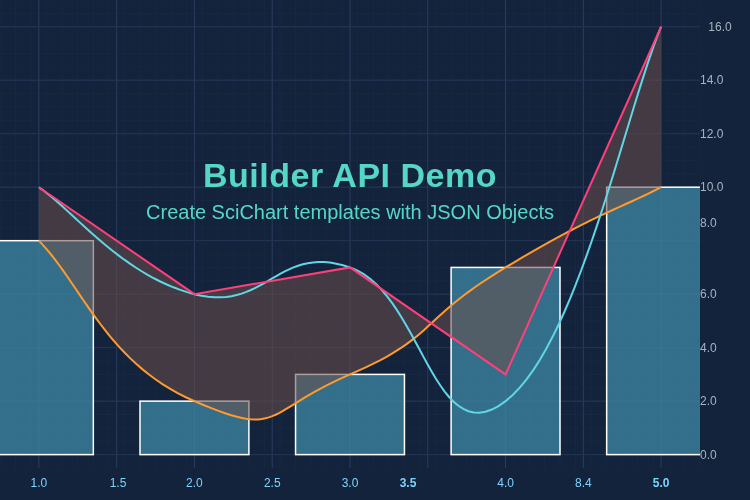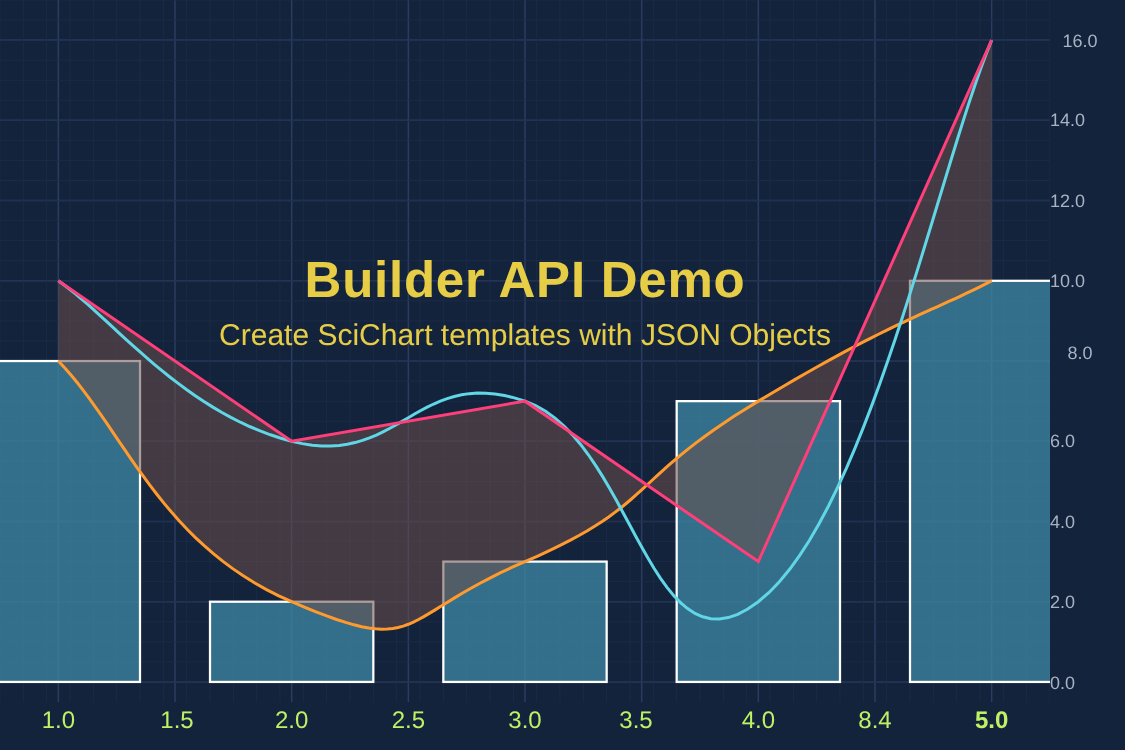--- a/index.html
+++ b/index.html
@@ -31,22 +31,22 @@
     width: 40px;
     text-align: left;
     transform: translateY(-50%);
   }
   .x-axis-labels {
     position: absolute;
     left: 0;
     bottom: 10px;
     width: 700px;
     height: 16px;
-    color: #bef264;
-    font-size: 16px;
+    color: #7dd3fc;
+    font-size: 12px;
   }
   .x-axis-labels .tick {
     position: absolute;
     bottom: 0;
     transform: translateX(-50%);
   }
   .plot-area {
     position: absolute;
     left: 0;
     top: 0;
@@ -59,24 +59,23 @@
     top: 0;
     width: 700px;
     height: 468px;
   }
   .titles {
     position: absolute;
     top: 156px;
     left: 0;
     width: 700px;
     text-align: center;
-    color: #fde047;
+    color: #5eead4;
     opacity: 0.9;
     pointer-events: none;
-    margin-top: 12px;
   }
   .title-main {
     font-size: 34px;
     font-weight: 600;
     letter-spacing: 0.5px;
   }
   .title-sub {
     font-size: 20px;
     font-weight: 500;
     margin-top: 6px;
@@ -210,31 +209,31 @@
       <div class="title-main">Builder API Demo</div>
       <div class="title-sub">Create SciChart templates with JSON Objects</div>
     </div>
   </div>
 
   <div class="y-axis-labels" id="y-axis">
       <div class="tick" style="top: 454.629px;">0.0</div>
       <div class="tick" style="top: 401.143px;">2.0</div>
       <div class="tick" style="top: 347.657px;">4.0</div>
       <div class="tick" style="top: 294.171px;">6.0</div>
-      <div class="tick" style="top: 235px; text-align: center;">8.0</div>
+      <div class="tick" style="top: 223px;">8.0</div>
       <div class="tick" style="top: 187.2px;">10.0</div>
       <div class="tick" style="top: 133.714px;">12.0</div>
       <div class="tick" style="top: 80.2286px;">14.0</div>
       <div class="tick" style="top: 26.7429px; text-align: center;">16.0</div>
     </div>
   <div class="x-axis-labels" id="x-axis">
       <div class="tick" style="left: 38.8889px;">1.0</div>
       <div class="tick" style="left: 118px;">1.5</div>
       <div class="tick" style="left: 194.444px;">2.0</div>
       <div class="tick" style="left: 272.222px;">2.5</div>
       <div class="tick" style="left: 350px;">3.0</div>
-      <div class="tick" style="left: 424px;">3.5</div>
+      <div class="tick" style="left: 408px; font-weight: bold;">3.5</div>
       <div class="tick" style="left: 505.556px;">4.0</div>
       <div class="tick" style="left: 583.333px;">8.4</div>
       <div class="tick" style="left: 661.111px; font-weight: bold;">5.0</div>
     </div>
 
 </div>
 
 </body></html>

